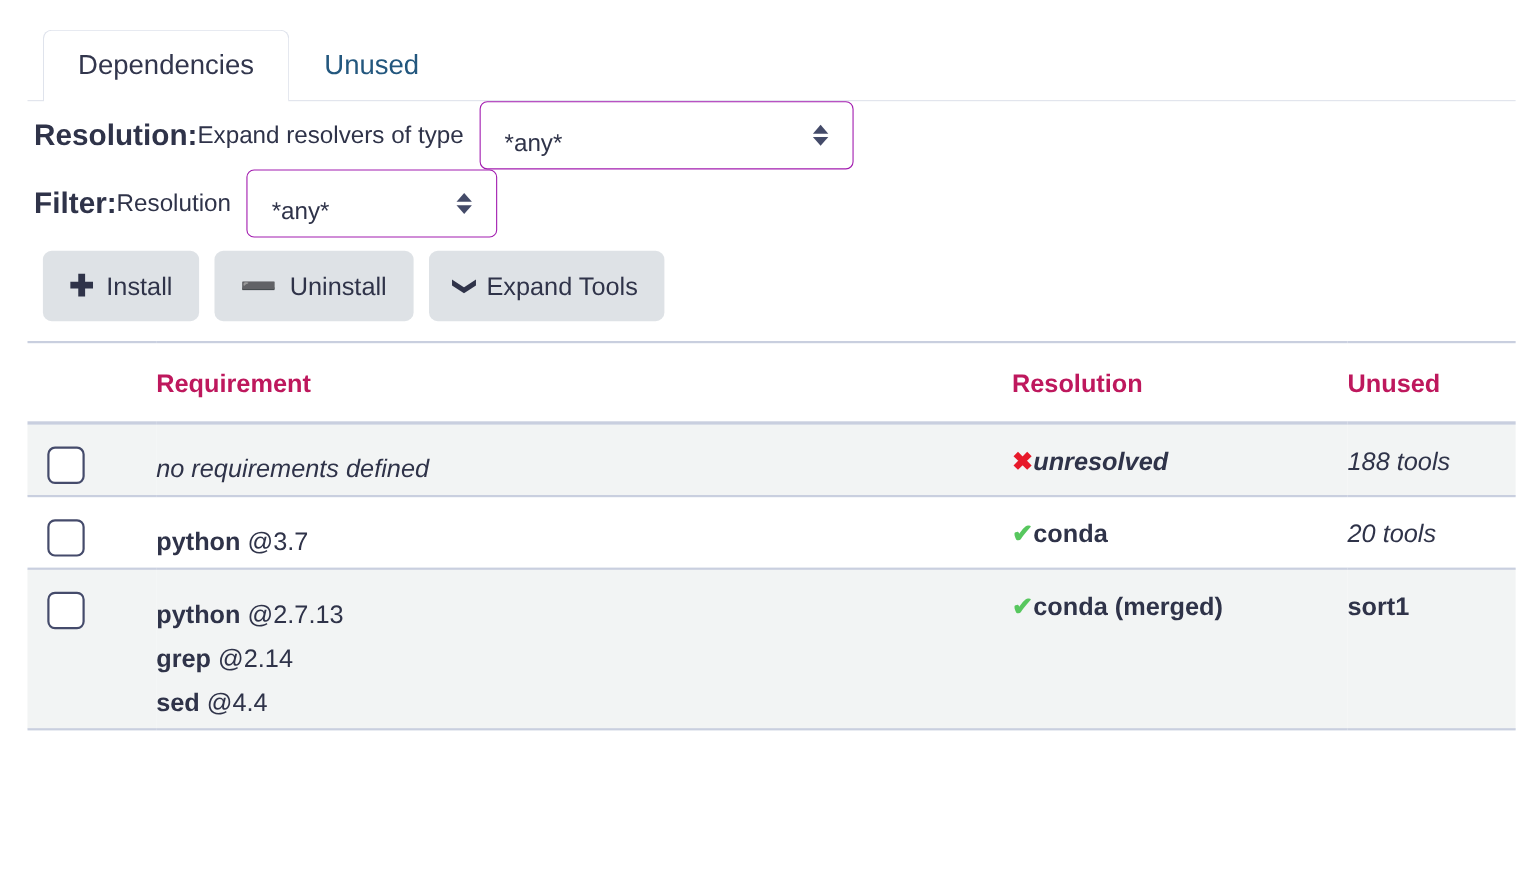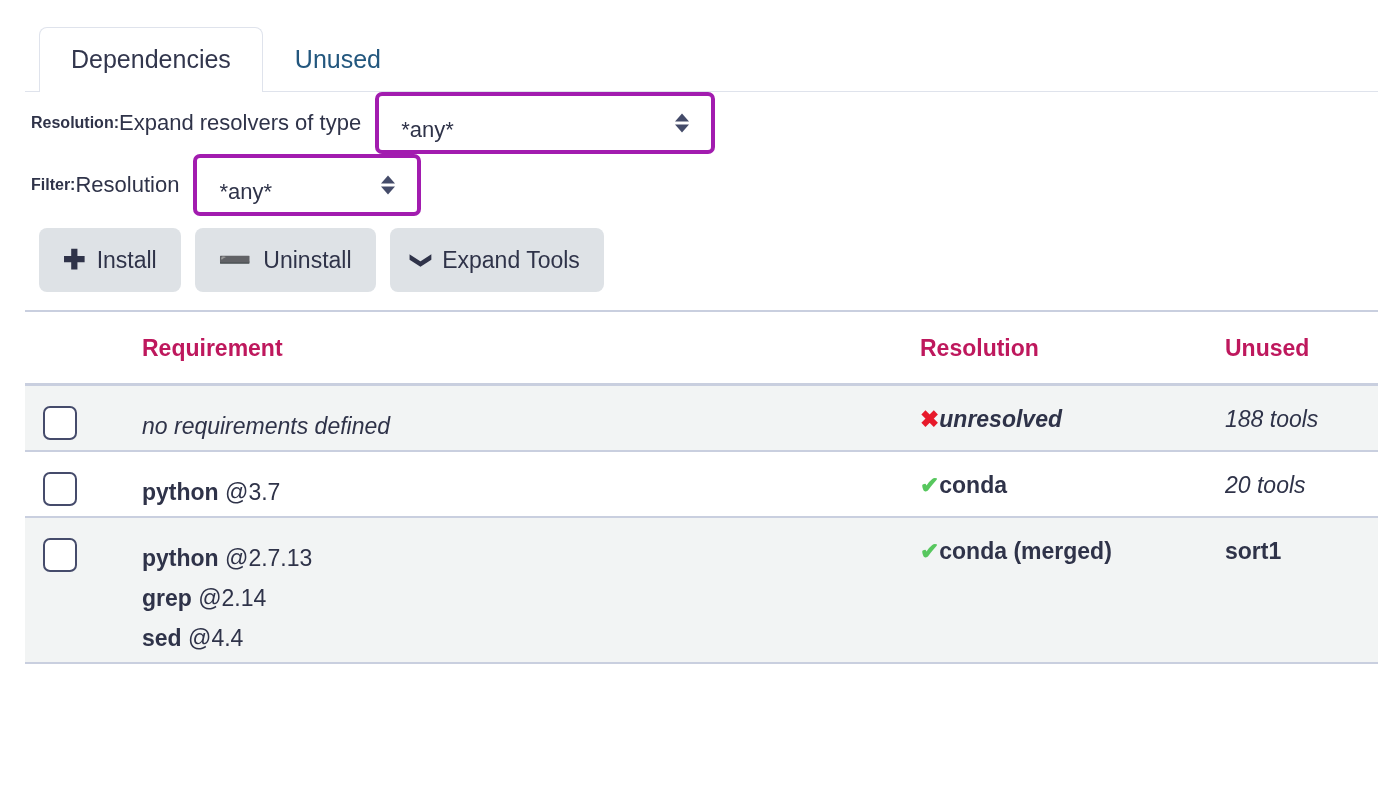--- a/index.html
+++ b/index.html
@@ -69,33 +69,33 @@
   
   .controls {
     padding: 0 0 0 31px;
   }
   .ctrl-row {
     display: flex;
     align-items: center;
     min-height: 62px;
   }
   .ctrl-label-strong {
-    font-size: 16px;
+    font-size: 27px;
     font-weight: bold;
     color: #2f3349;
   }
   .ctrl-label {
     font-size: 22px;
     color: #2f3349;
     margin-right: 14px;
   }
   .select-box {
     position: relative;
     box-sizing: border-box;
-    border: 4px solid #a21caf;
+    border: 1px solid #a21caf;
     border-radius: 7px;
     background: #ffffff;
     display: flex;
     align-items: center;
     font-size: 22px;
     color: #2f3349;
     padding: 13px 40px 0 22px;
   }
   .select-wide { width: 340px; height: 62px; }
   .select-narrow { width: 228px; height: 62px; }

